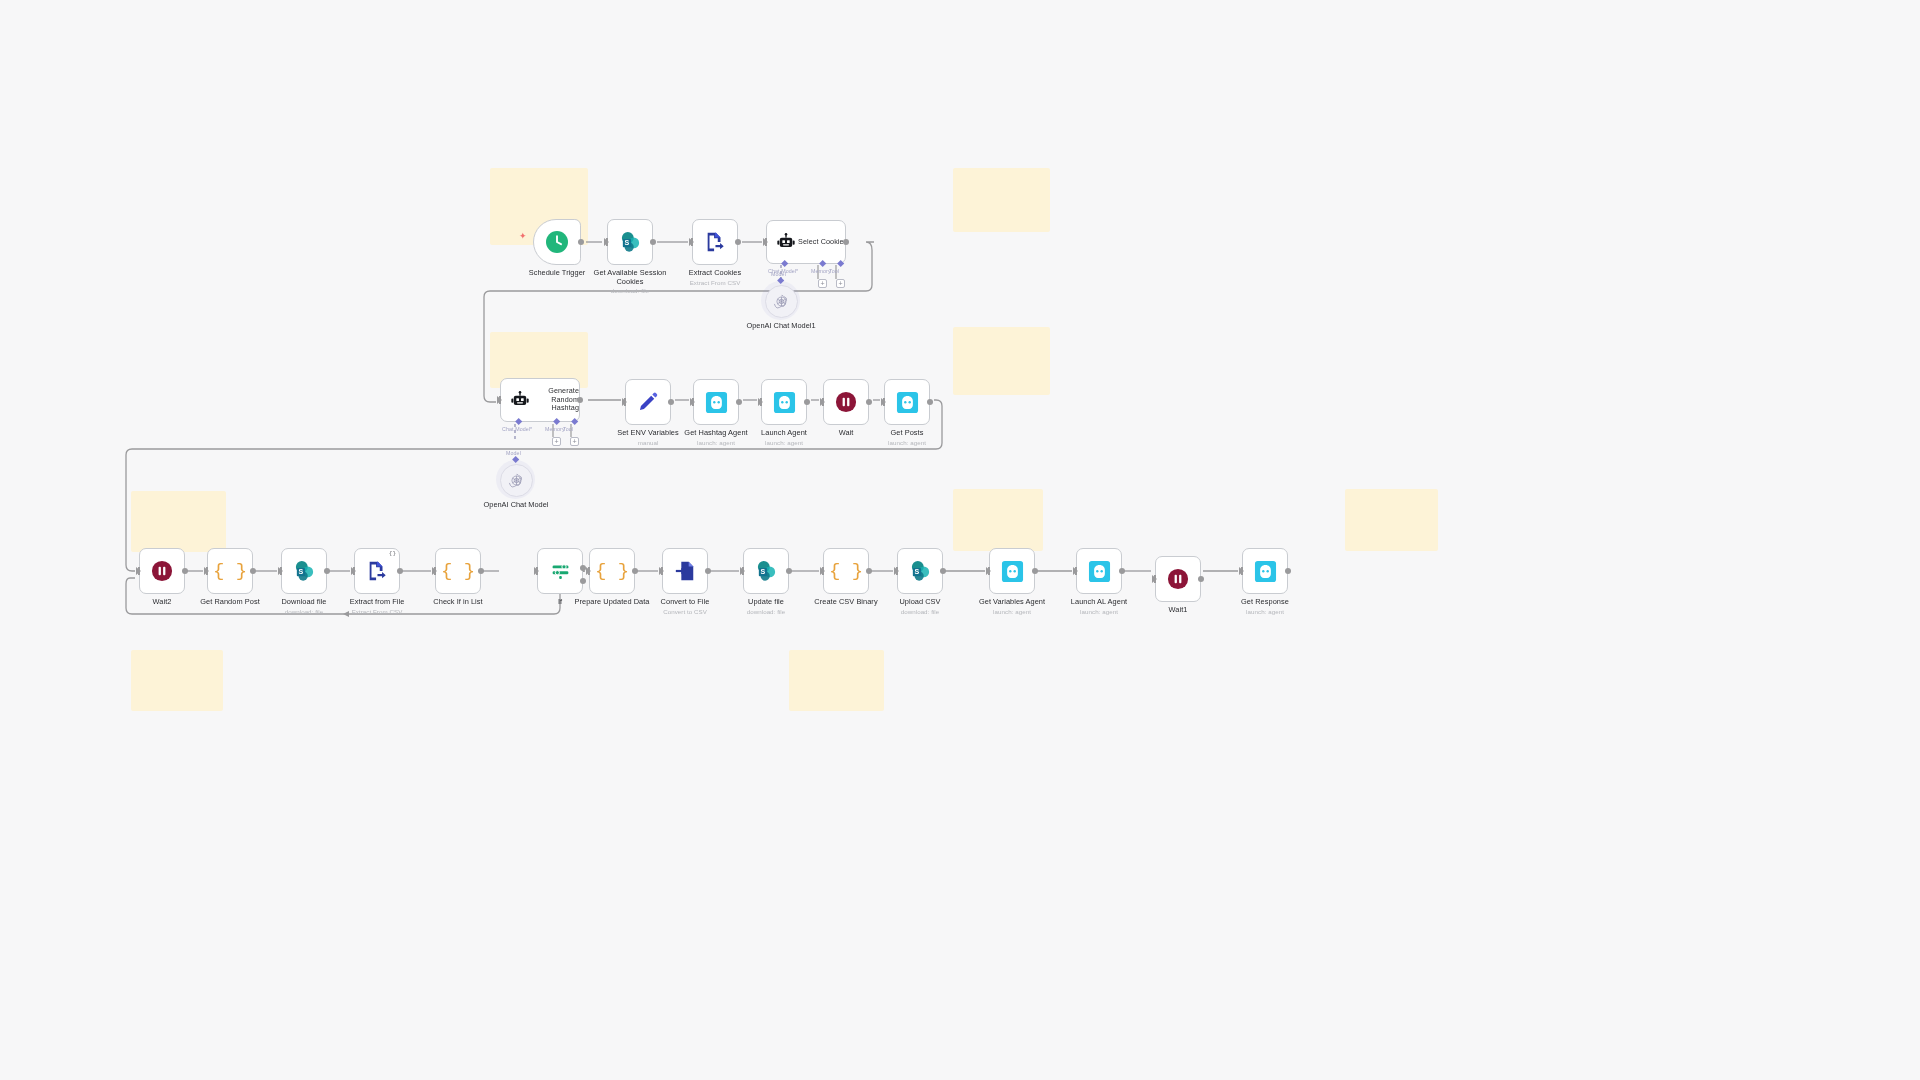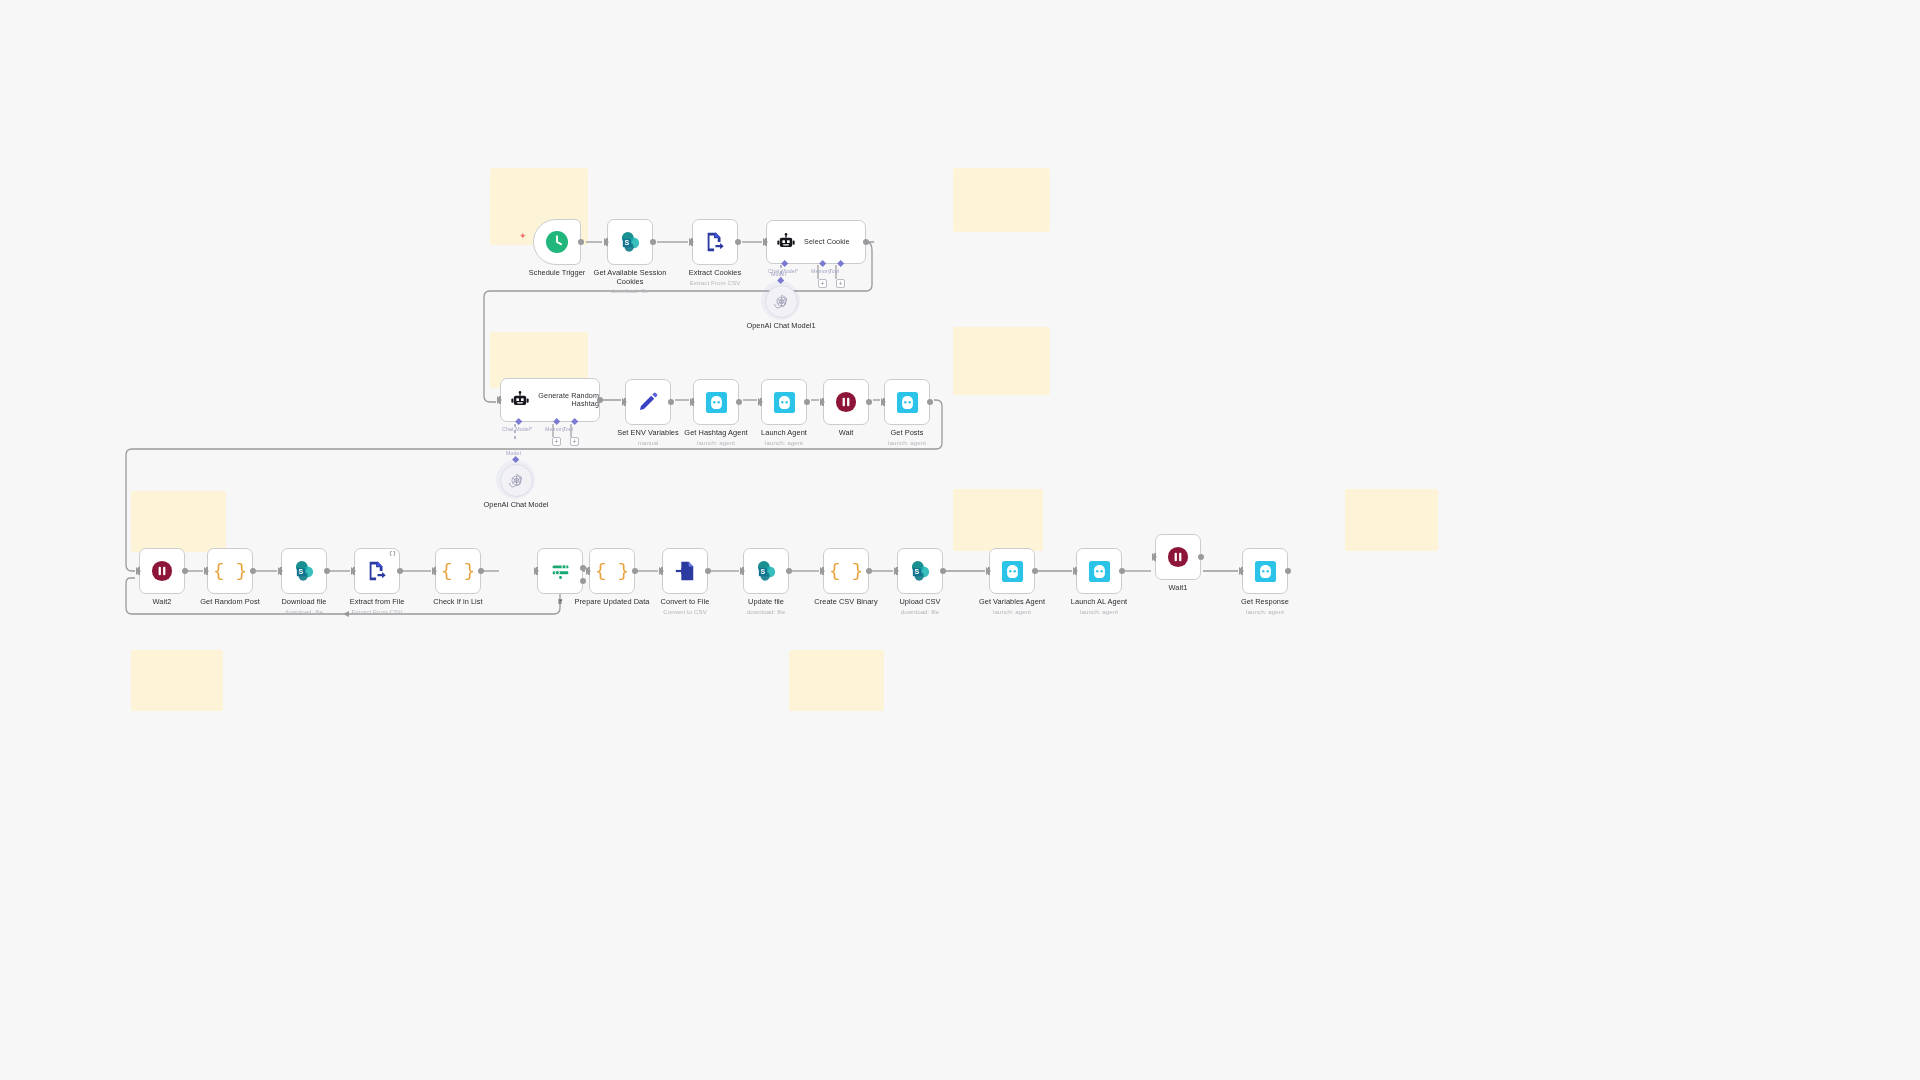--- a/index.html
+++ b/index.html
@@ -29,22 +29,22 @@
   .nbox{
     width:46px;height:46px;box-sizing:border-box;
     background:#ffffff;border:1px solid #c9ccd1;border-radius:7px;
     display:flex;align-items:center;justify-content:center;
     position:relative;
   }
   .nbox.trigger{
     border-radius:26px 7px 7px 26px;width:48px;
   }
   .nbox.agent{
-    width:100px;height:44px;border-radius:7px;
-    justify-content:flex-start;padding-left:9px;gap:8px;
+    width:80px;height:44px;border-radius:7px;
+    justify-content:flex-start;padding-left:9px;gap:2px;
   }
   .agent-label{
     font-size:7.2px;color:#2d2e32;line-height:8.4px;letter-spacing:.1px;
   }
   .ncap{
     position:absolute;left:50%;transform:translateX(-50%);
     top:50px;width:104px;text-align:center;
     font-size:7.4px;color:#2b2c30;line-height:8.6px;letter-spacing:.05px;
     white-space:pre-line;
   }
@@ -553,21 +553,21 @@
             <path d="M12 5.2c-3.5 0-5.6 2.3-5.6 5.3v4.2c0 2.3 1.8 4.1 4 4.1h3.2c2.2 0 4-1.8 4-4.1v-4.2c0-3-2.1-5.3-5.6-5.3z" fill="#ffffff"></path>
             <circle cx="9.7" cy="11.8" r="1.25" fill="#2bc4e8"></circle>
             <circle cx="14.3" cy="11.8" r="1.25" fill="#2bc4e8"></circle>
           </svg>
           </span>
           <span class="port in"></span>
           <span class="port out"></span>
         </div>
         <div class="ncap"><span>Launch AL Agent</span><span class="nsub">launch: agent</span></div>
       </div>
-      <div class="node" style="left: 1155px; top: 534px;">
+      <div class="node" style="left: 1155px; top: 556px;">
         <div class="nbox">
           <span style="display: flex; align-items: center; justify-content: center;">
             <svg width="22" height="22" viewBox="0 0 24 24">
               <circle cx="12" cy="12" r="11" fill="#8c1538"></circle>
               <rect x="8.3" y="7.4" width="2.5" height="9.2" rx="1" fill="#fff"></rect>
               <rect x="13.2" y="7.4" width="2.5" height="9.2" rx="1" fill="#fff"></rect>
             </svg>
           </span>
           <span class="port in"></span>
           <span class="port out"></span>

